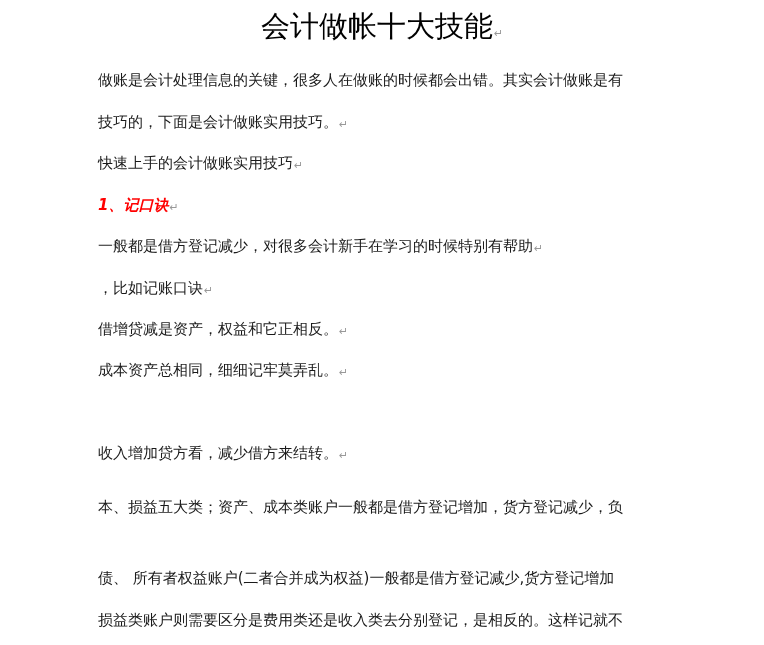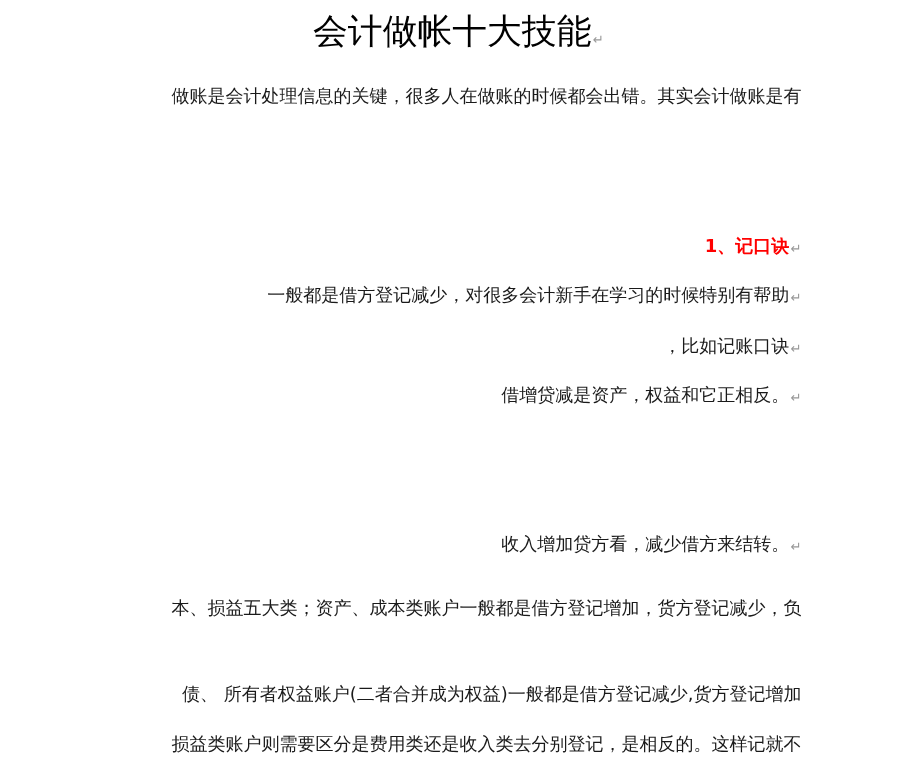--- a/index.html
+++ b/index.html
@@ -34,56 +34,65 @@
       letter-spacing: 0px;
     }
     .para {
       position: absolute;
       left: 98px;
       width: 570px;
       font-size: 15px;
       line-height: 20px;
       color: #1a1a1a;
       white-space: nowrap;
-      text-align: right;
     }
     .heading {
       color: #ff0000;
       font-weight: bold;
       font-size: 15px;
+      font-style: italic;
     }
     .pilcrow {
       color: #999999;
       font-size: 11px;
       margin-left: 1px;
       vertical-align: -1px;
     }
   </style>
 </head>
 <body>
 
 <div class="page">
   <div class="title">
     <span>会计做帐十大技能</span><span class="pilcrow">↵</span>
   </div>
 
   <div class="para" style="top:70px">
     <span>做账是会计处理信息的关键，很多人在做账的时候都会出错。其实会计做账是有</span>
   </div>
+  <div class="para" style="top:112px">
+    <span>技巧的，下面是会计做账实用技巧。</span><span class="pilcrow">↵</span>
+  </div>
+  <div class="para" style="top:153px">
+    <span>快速上手的会计做账实用技巧</span><span class="pilcrow">↵</span>
+  </div>
   <div class="para heading" style="top:195px">
     <span>1、记口诀</span><span class="pilcrow" style="font-weight:normal">↵</span>
   </div>
   <div class="para" style="top:236px">
     <span>一般都是借方登记减少，对很多会计新手在学习的时候特别有帮助</span><span class="pilcrow">↵</span>
   </div>
   <div class="para" style="top:278px">
     <span>，比如记账口诀</span><span class="pilcrow">↵</span>
   </div>
   <div class="para" style="top:319px">
     <span>借增贷减是资产，权益和它正相反。</span><span class="pilcrow">↵</span>
+  </div>
+  <div class="para" style="top:360px">
+    <span>成本资产总相同，细细记牢莫弄乱。</span><span class="pilcrow">↵</span>
   </div>
   <div class="para" style="top:443px">
     <span>收入增加贷方看，减少借方来结转。</span><span class="pilcrow">↵</span>
   </div>
   <div class="para" style="top:497px">
     <span>本、损益五大类；资产、成本类账户一般都是借方登记增加，货方登记减少，负</span>
   </div>
   <div class="para" style="top:610px">
     <span>损益类账户则需要区分是费用类还是收入类去分别登记，是相反的。这样记就不</span>
   </div>

